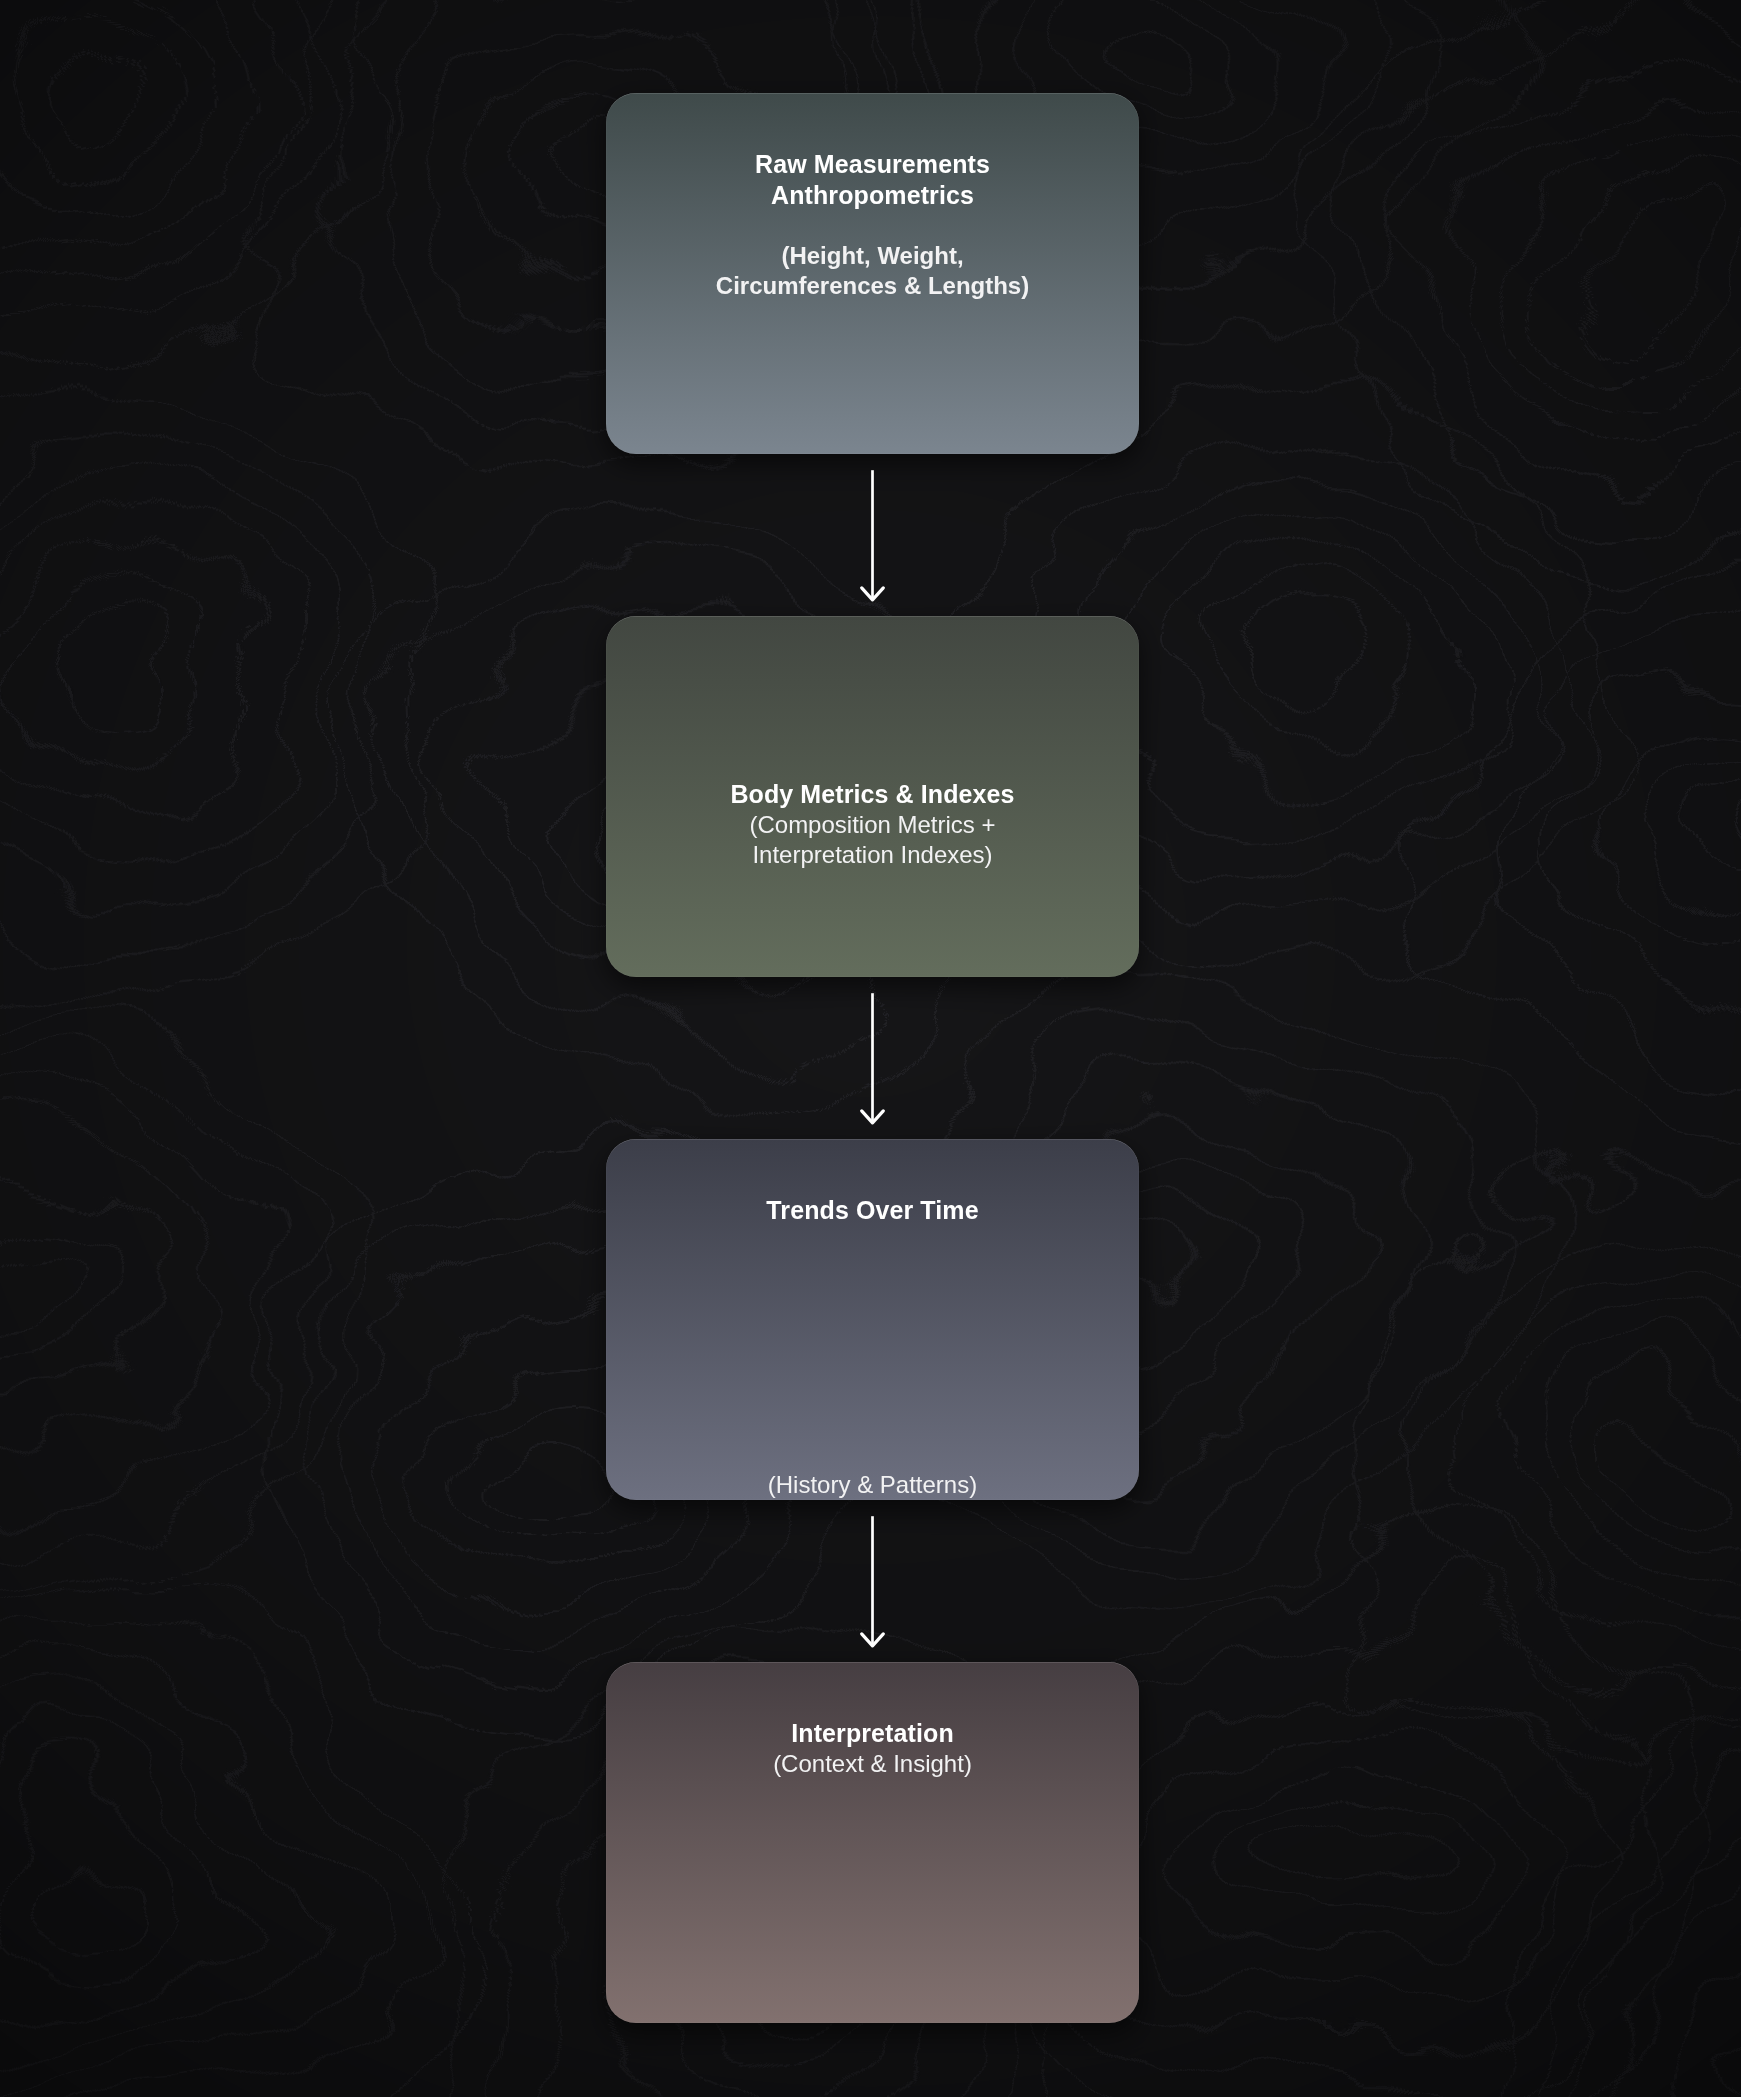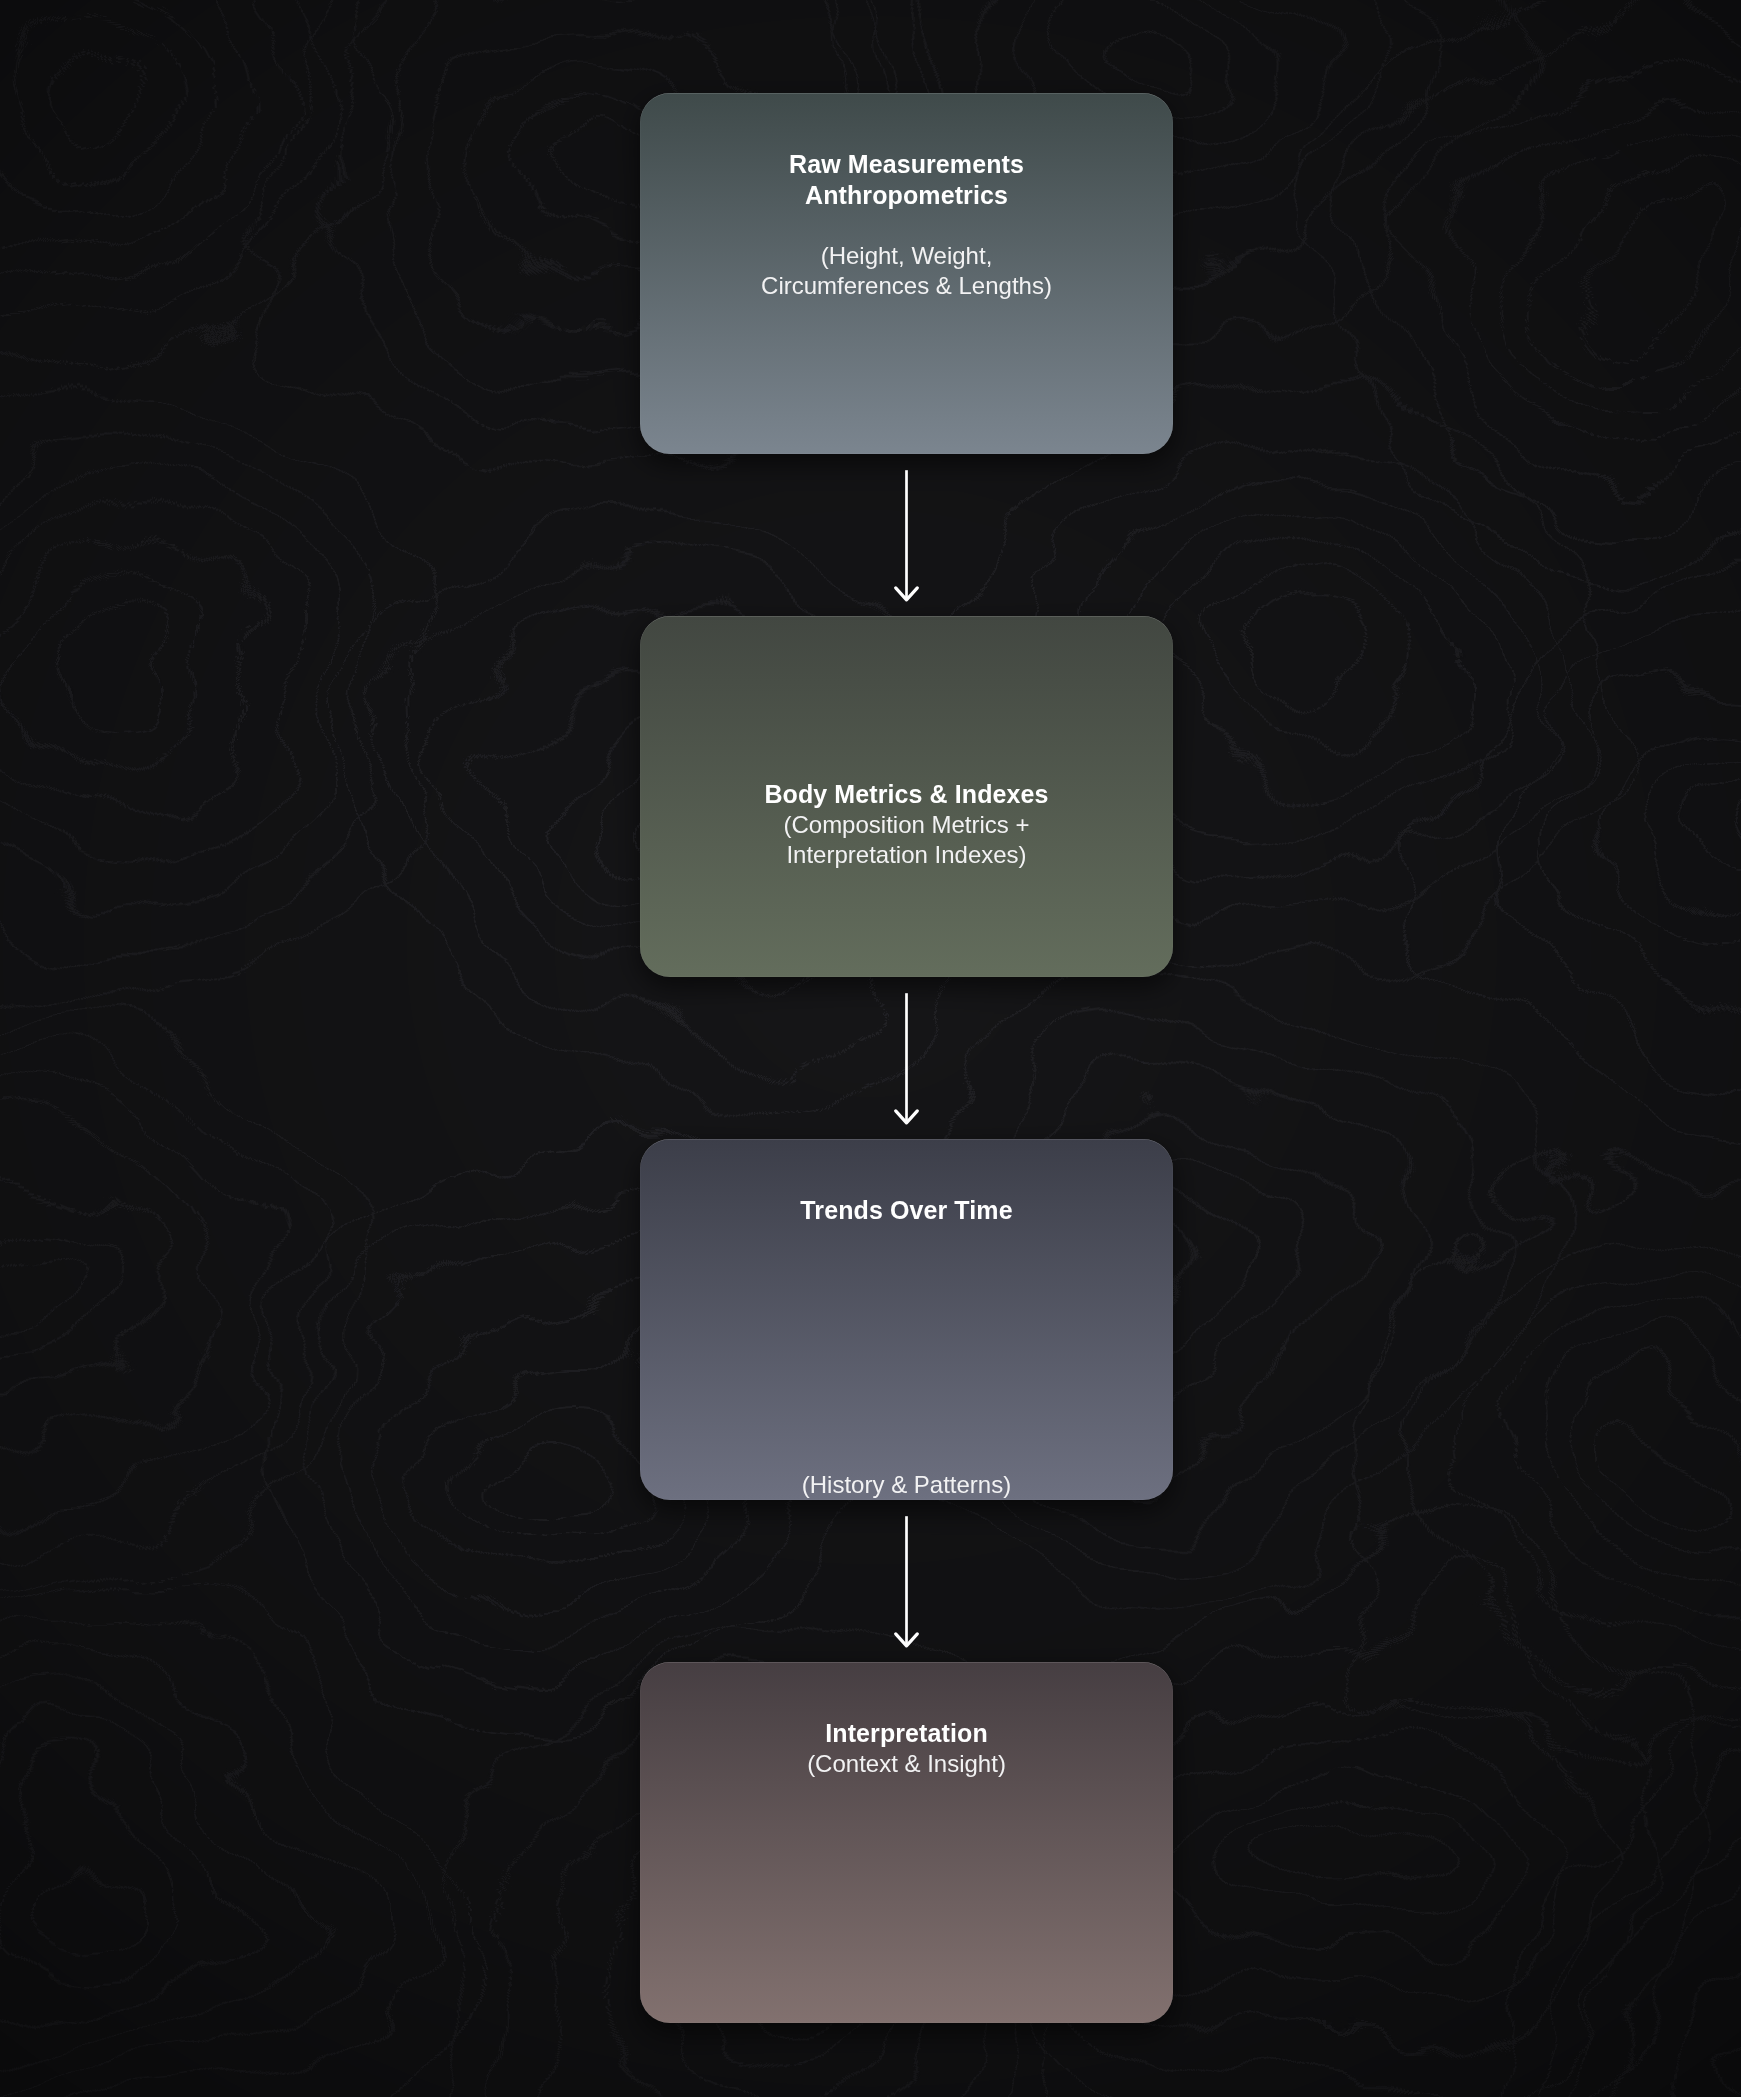--- a/index.html
+++ b/index.html
@@ -33,21 +33,21 @@
     background:
       radial-gradient(ellipse 85% 70% at 50% 45%,
         rgba(0,0,0,0) 0%,
         rgba(0,0,0,0.30) 70%,
         rgba(0,0,0,0.55) 100%);
   }
 
   
   #flow {
     position: absolute;
-    left: 640px;
+    left: 606px;
     top: 93px;
     width: 533px;
     display: flex;
     flex-direction: column;
     align-items: center;
   }
 
   .node {
     position: relative;
     width: 533px;
@@ -76,21 +76,21 @@
 
   .node-subtitle {
     font-size: 24px;
     font-weight: normal;
     line-height: 1.25;
     color: #f2f2f3;
     text-align: center;
     white-space: pre-line;
   }
 
-  .node.two-line-title .node-subtitle { margin-top: 30px; }
+  .node.two-line-title .node-subtitle { margin-top: 30px; font-weight: bold; }
 
   
   .connector {
     width: 65px;
     height: 162px;
     position: relative;
     display: block;
   }
   .connector svg { display: block; width: 100%; height: 100%; }
 </style>

